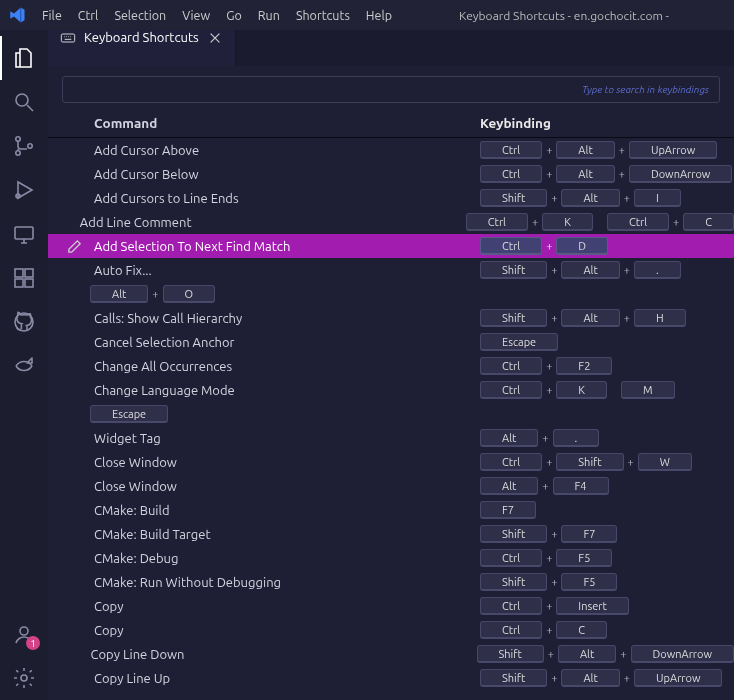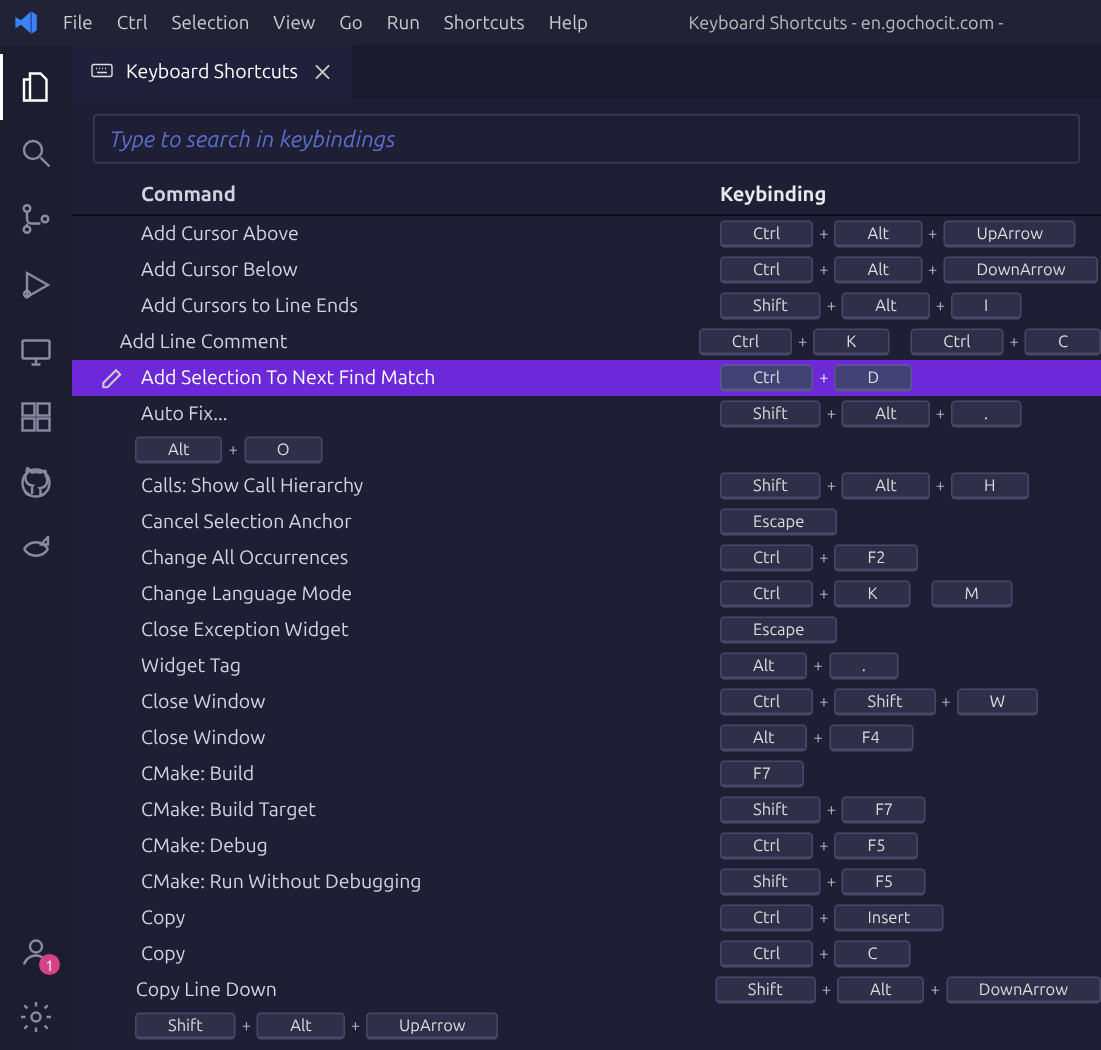--- a/index.html
+++ b/index.html
@@ -24,39 +24,39 @@
   .activity-icon.active::before { content: ""; position: absolute; left: 0; top: 0; bottom: 0; width: 2px; background: #ffffff; }
   .activity-icon.active svg { stroke: #ffffff; }
   .activity-spacer { flex: 1; }
   .activity-badge { position: absolute; bottom: 6px; right: 8px; background: #d44385; color: #fff; border-radius: 8px; font-size: 10px; min-width: 14px; height: 14px; display: flex; align-items: center; justify-content: center; padding: 0 3px; }
 
   
   .main-column { flex: 1; display: flex; flex-direction: column; min-width: 0; background: #1e1e34; }
 
   
   .tabs { height: 36px; background: #1b1b30; display: flex; align-items: stretch; }
-  .tab { background: #20203a; display: flex; align-items: center; gap: 8px; padding: 0 12px; font-size: 13px; color: #ffffff; border-right: 1px solid #16162a; }
+  .tab { background: #20203a; display: flex; gap: 8px; padding: 0 12px; font-size: 13px; color: #ffffff; border-right: 1px solid #16162a; }
   .tab-icon svg { width: 16px; height: 16px; stroke: #ddd; fill: none; stroke-width: 1.4; }
   .tab-close { width: 16px; height: 16px; display: flex; align-items: center; justify-content: center; }
   .tab-close svg { width: 14px; height: 14px; stroke: #ccc; stroke-width: 1.4; fill: none; }
 
   
   .content { flex: 1; display: flex; flex-direction: column; min-height: 0; background: #1e1e34; }
 
   
   .ks-search { margin: 10px 14px 6px 14px; border: 1px solid #3d3d5a; border-radius: 3px; background: #1e1e34; }
-  .ks-search input { width: 100%; background: transparent; border: none; outline: none; padding: 7px 10px; font-size: 15px; color: #cce; }
+  .ks-search input { width: 100%; background: transparent; border: none; outline: none; padding: 7px 10px; font-size: 10px; color: #cce; text-align: right; }
   .ks-search input::placeholder { color: #5c6fce; font-style: italic; }
 
   
   .ks-table { flex: 1; overflow: hidden; display: flex; flex-direction: column; font-size: 13px; }
   .ks-header { display: flex; border-bottom: 1px solid #0a0a15; padding: 6px 0; font-weight: 700; color: #eaeaea; font-size: 13.5px; }
   .ks-body { flex: 1; overflow-y: auto; }
   .ks-row { display: flex; align-items: center; height: 24px; }
-  .ks-row.selected { background: #6d28d9; }
+  .ks-row.selected { background: #a21caf; }
 
   .col-action  { width: 42px; display: flex; justify-content: flex-end; padding-right: 8px; }
   .col-command { flex: 0 0 390px; padding-left: 4px; white-space: nowrap; overflow: hidden; color: #d4d4e0; }
   .ks-row.selected .col-command { color: #ffffff; }
   .col-keybind { flex: 1; display: flex; gap: 4px; align-items: center; flex-wrap: nowrap; }
 
   .col-action svg { width: 15px; height: 15px; stroke: #ccc; fill: none; stroke-width: 1.5; }
 
   kbd.key { background: #2f2f4a; border: 1px solid #48486a; border-bottom: 2px solid #48486a; border-radius: 3px; padding: 0 21px; height: 18px; line-height: 16px; font-size: 11px; color: #ddd; font-family: inherit; display: inline-flex; align-items: center; }
   .ks-row.selected kbd.key { background: #414174; border-color: #5a5a8a; }
@@ -298,21 +298,20 @@
               <div class="col-keybind">
                 <kbd class="key">Ctrl</kbd>
                 <span class="plus">+</span>
                 <kbd class="key">K</kbd>
                 <span style="width: 6px;"></span>
                 <kbd class="key">M</kbd>
               </div>
             </div>
             <div class="ks-row">
               <div class="col-action"></div>
-              <div class="col-command">Close Exception Widget</div>
               <div class="col-keybind">
                 <kbd class="key">Escape</kbd>
               </div>
             </div>
             <div class="ks-row">
               <div class="col-action"></div>
               <div class="col-command">Widget Tag</div>
               <div class="col-keybind">
                 <kbd class="key">Alt</kbd>
                 <span class="plus">+</span>
@@ -397,20 +396,21 @@
               <div class="col-keybind">
                 <kbd class="key">Shift</kbd>
                 <span class="plus">+</span>
                 <kbd class="key">Alt</kbd>
                 <span class="plus">+</span>
                 <kbd class="key">DownArrow</kbd>
               </div>
             </div>
             <div class="ks-row">
               <div class="col-action"></div>
+              <div class="col-command">Copy Line Up</div>
               <div class="col-keybind">
                 <kbd class="key">Shift</kbd>
                 <span class="plus">+</span>
                 <kbd class="key">Alt</kbd>
                 <span class="plus">+</span>
                 <kbd class="key">UpArrow</kbd>
               </div>
             </div>
           </div>
       </div>

